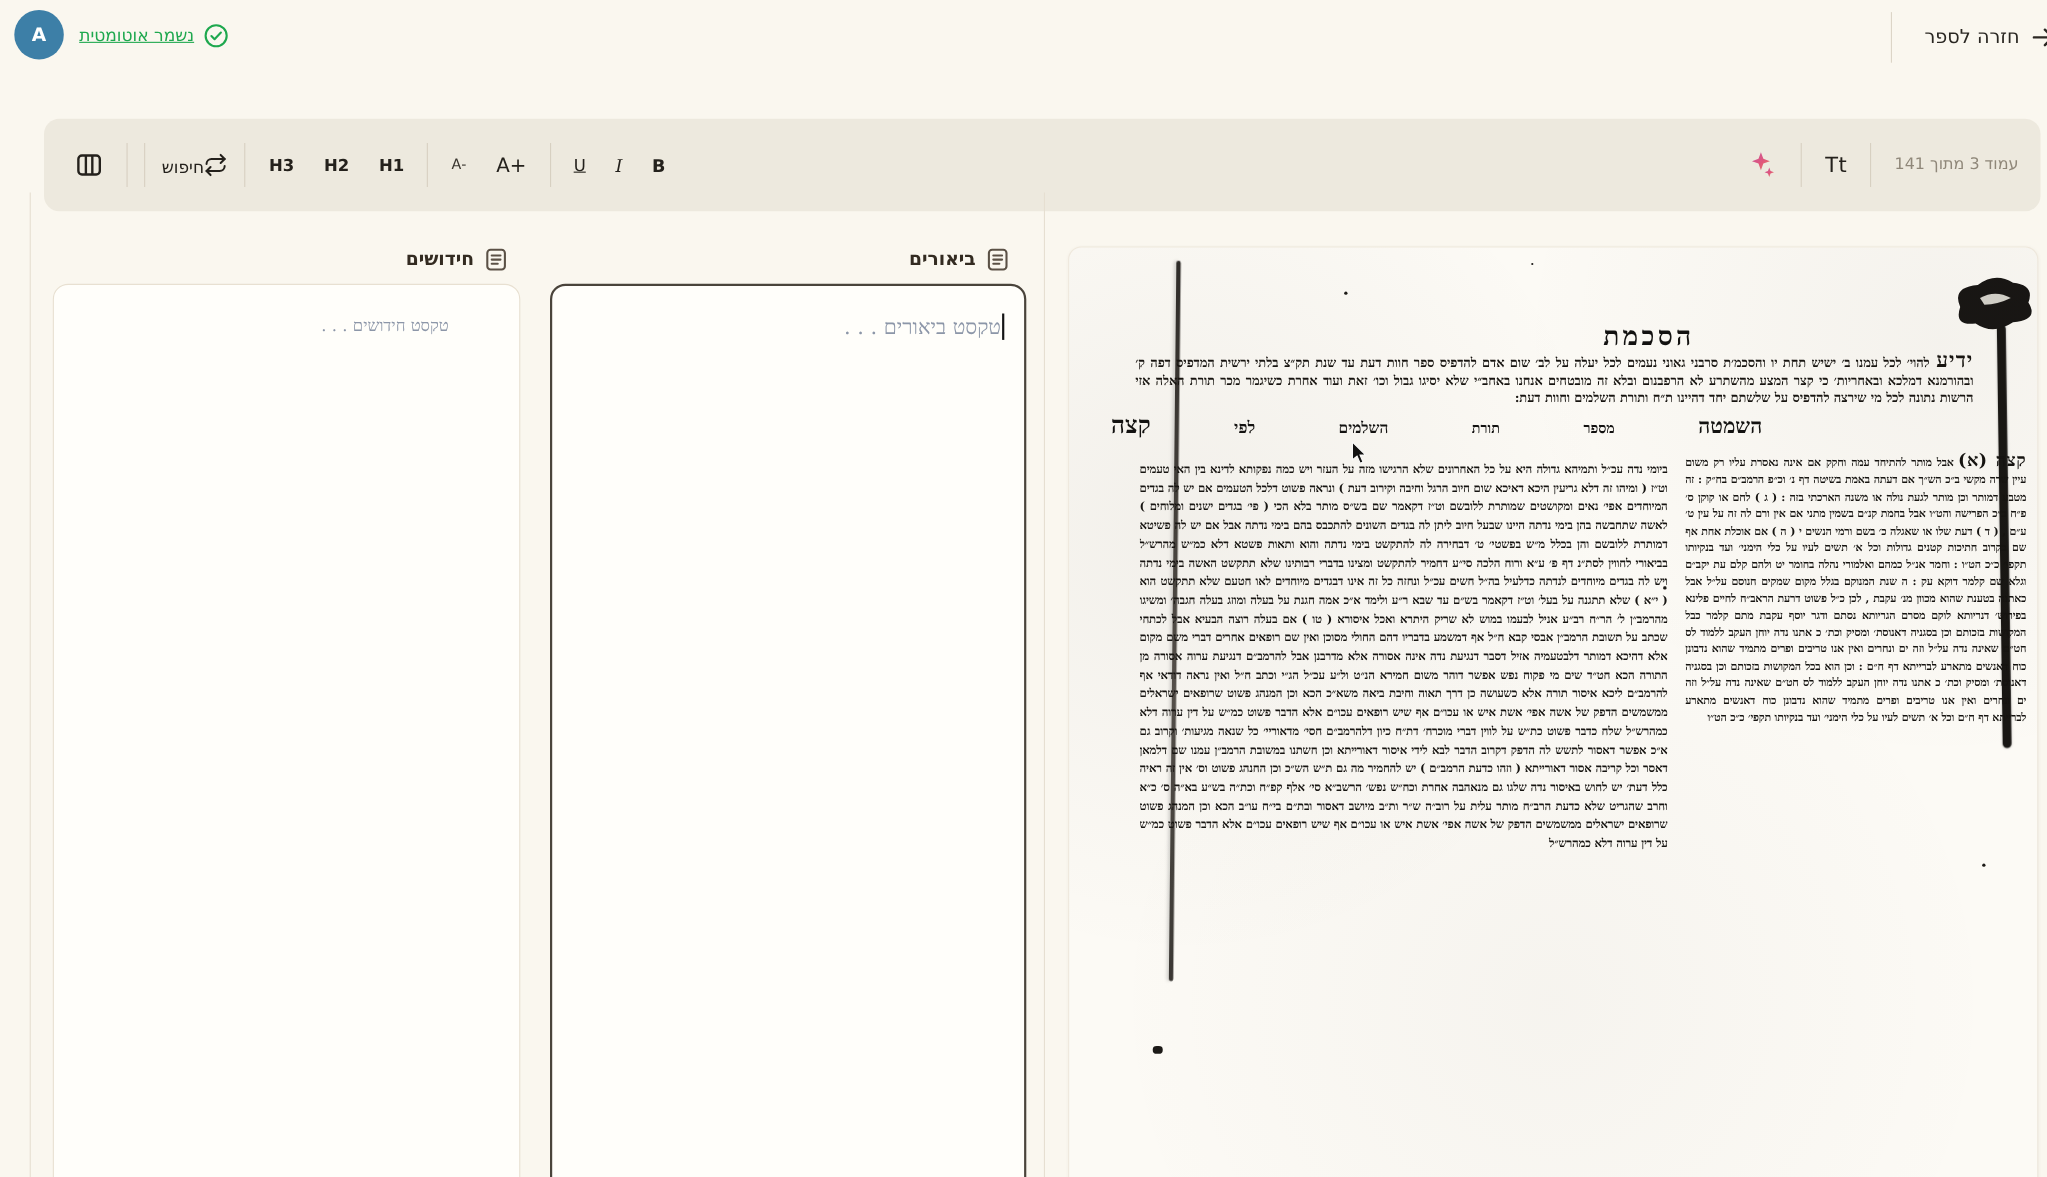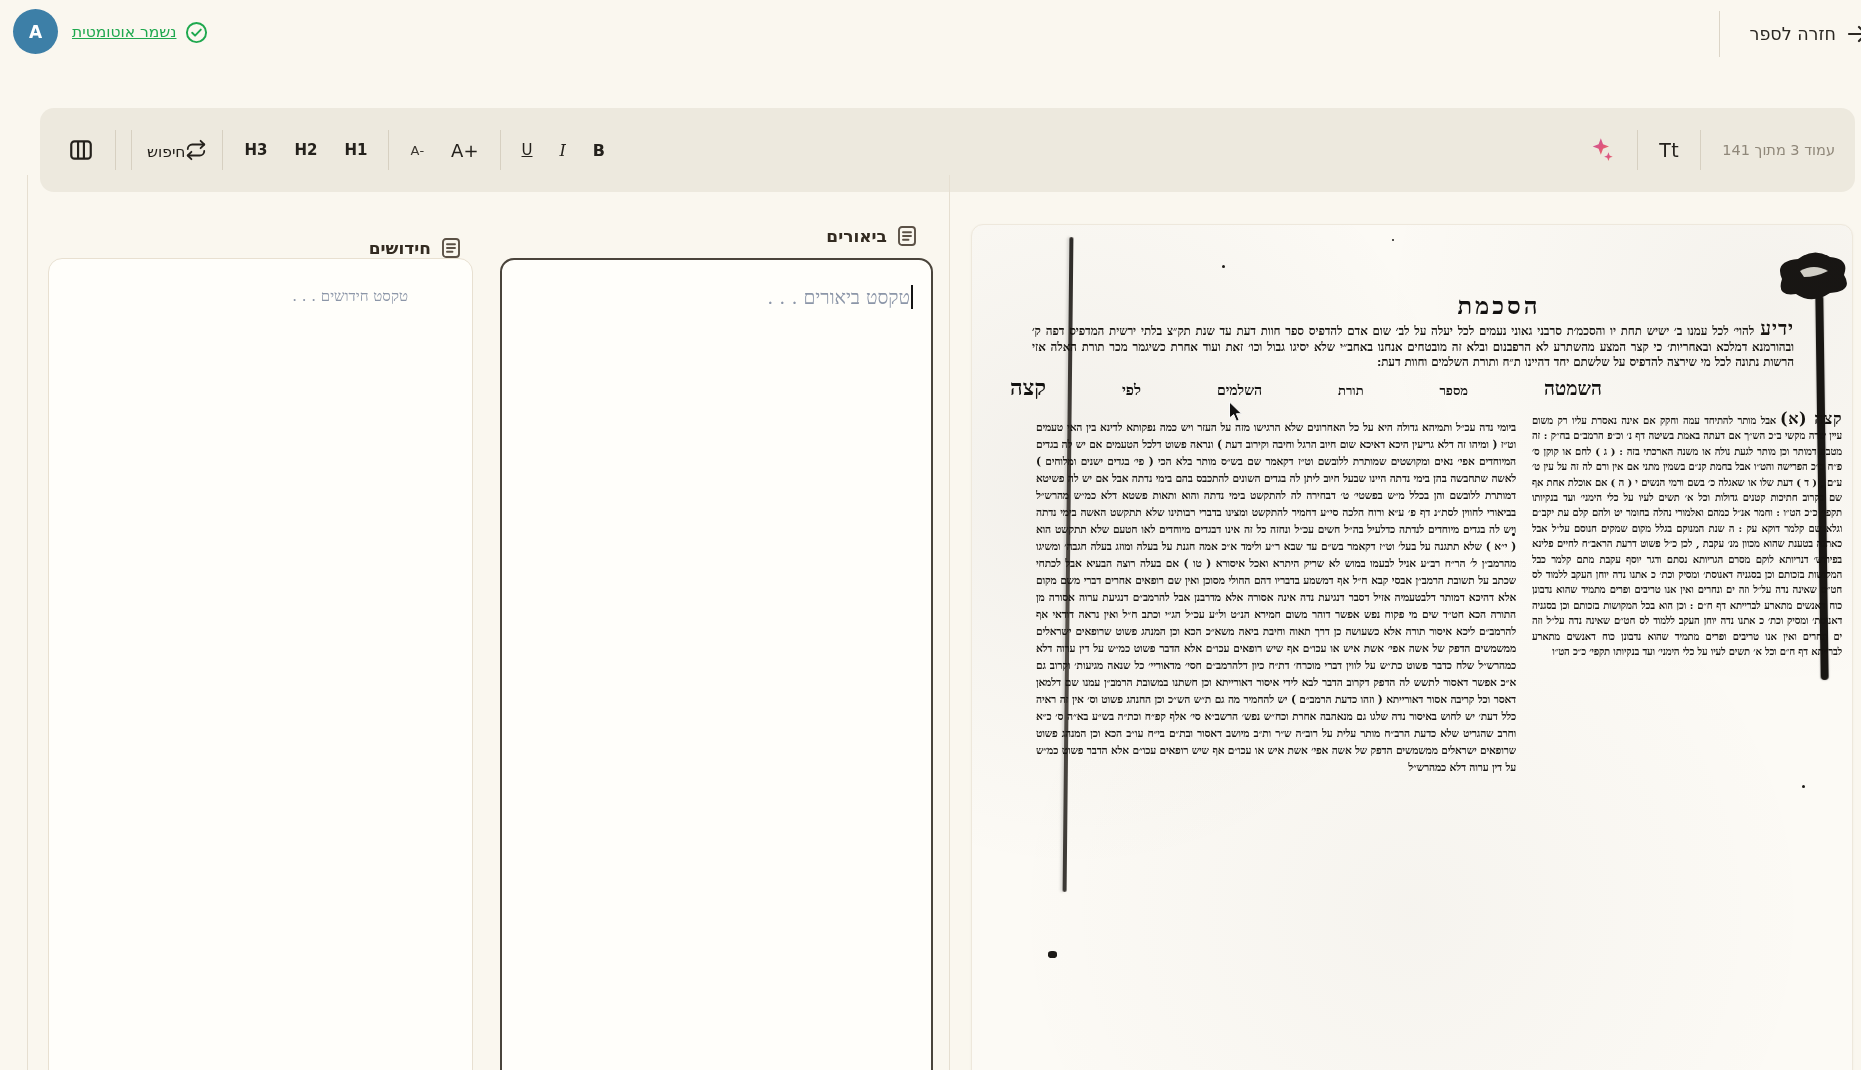--- a/index.html
+++ b/index.html
@@ -168,21 +168,21 @@
         <rect x="3" y="4" width="18" height="16" rx="3"></rect>
           <path d="M9.3 4v16M14.7 4v16"></path>
       </svg>
     </span>
   </button>
 </div>
 
 <div class="vline" style="left:27px" data-interactable="false"></div>
 <div class="vline" style="left:949px" data-interactable="false"></div>
 
-<div class="panel-label" style="left:48px;width:425px;justify-content:flex-start;padding-right:10px;box-sizing:border-box;margin-top:12px;" data-interactable="false">
+<div class="panel-label" style="left:48px;width:425px;justify-content:flex-start;padding-right:10px;box-sizing:border-box;" data-interactable="false">
   <span data-interactable="false">
     <svg width="24" height="24" viewBox="0 0 24 24" fill="none" stroke="#5B5146" stroke-width="1.9" stroke-linecap="round">
       <rect x="4" y="3" width="16" height="18" rx="3"></rect>
         <path d="M8 8.2h8M8 12h8M8 15.8h5.5"></path>
     </svg>
   </span>
   <span class="lbl" data-interactable="false">חידושים</span>
 </div>
 <div class="panel-label" style="left:500px;width:433px;justify-content:flex-start;padding-right:14px;box-sizing:border-box;" data-interactable="false">
   <span data-interactable="false">

